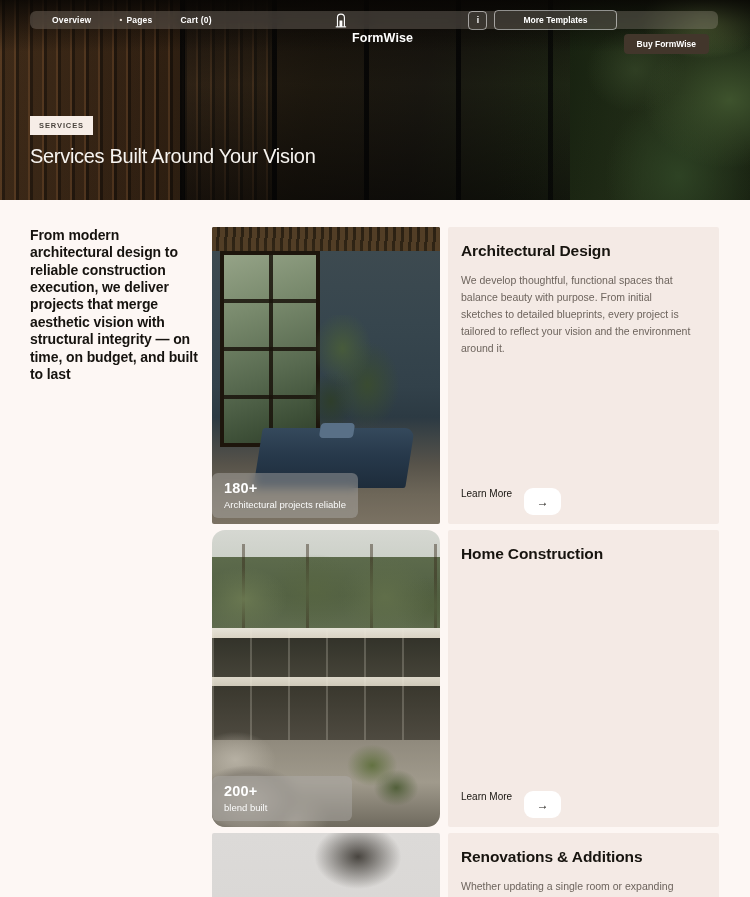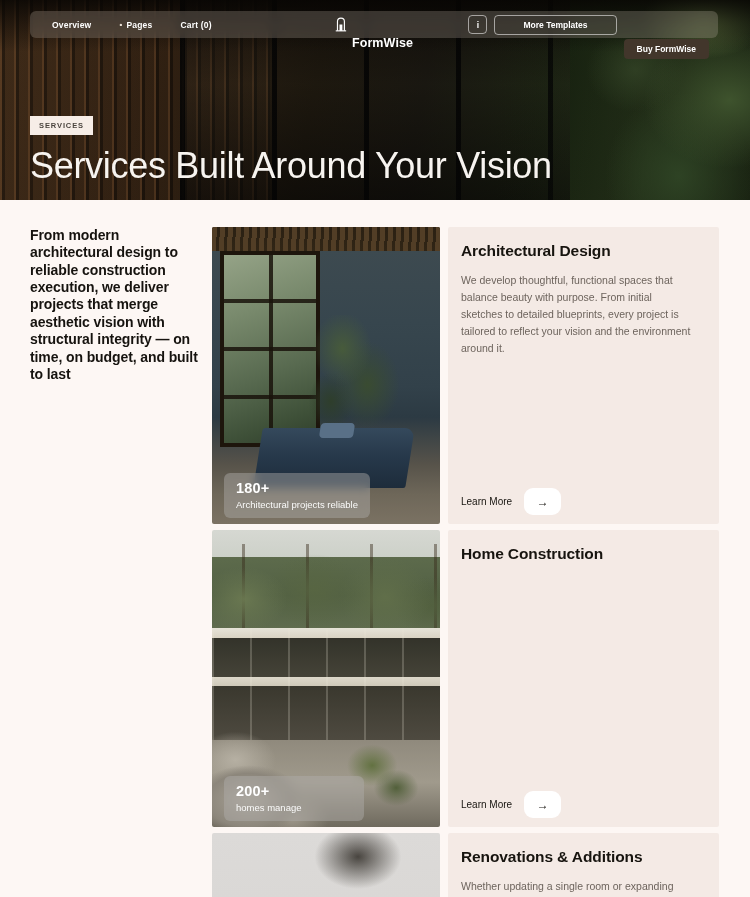--- a/index.html
+++ b/index.html
@@ -19,21 +19,21 @@
     background:
       radial-gradient(ellipse 90px 55px at 82% 10%, rgba(112,132,74,0.85), transparent 70%),
       radial-gradient(ellipse 120px 95px at 92% 50%, rgba(66,88,48,0.9), transparent 72%),
       radial-gradient(ellipse 105px 120px at 72% 88%, rgba(48,70,38,0.88), transparent 70%),
       radial-gradient(ellipse 70px 60px at 55% 35%, rgba(58,76,44,0.6), transparent 70%),
       linear-gradient(90deg, rgba(0,0,0,0) 0%, rgba(26,36,20,0.55) 100%); }
   .hero-beam { position: absolute; top: 0; left: 0; width: 100%; height: 52px;
     background: linear-gradient(180deg, rgba(7,5,3,0.85) 0%, rgba(7,5,3,0) 100%); }
 
   
-  .navbar { position: absolute; top: 11px; left: 30px; right: 32px; height: 27px;
+  .navbar { position: absolute; top: 11px; left: 30px; right: 32px; height: 18px;
     background: rgba(190,178,168,0.26); backdrop-filter: blur(6px);
     border-radius: 6px; display: flex; align-items: center; padding: 0 9px 0 22px; z-index: 5; }
   .nav-left { display: flex; gap: 28px; align-items: center; }
   .nav-link { color: #fff; font-size: 8.5px; font-weight: 700; letter-spacing: 0.2px;
     text-decoration: none; display: flex; align-items: center; gap: 4px; cursor: pointer; }
   .nav-dot { font-size: 8px; line-height: 1; color: #f3e9df; }
   .brand { position: absolute; left: 50%; transform: translateX(-50%);
     display: flex; align-items: center; gap: 5px; color: #fff; cursor: pointer; }
   .brand-name { font-size: 12.5px; font-weight: 700; letter-spacing: 0.1px; margin-top: 36px; }
   .brand-icon svg { display: block; }
@@ -41,39 +41,39 @@
   .btn { font-family: "Liberation Sans", sans-serif; cursor: pointer; color: #fff;
     font-size: 8.5px; font-weight: 600; border-radius: 4px; }
   .btn-icon { width: 19px; height: 19px; border: 1px solid rgba(255,255,255,0.55);
     background: transparent; display: flex; align-items: center; justify-content: center; }
   .btn-outline { height: 20px; padding: 0 28px; border: 1px solid rgba(255,255,255,0.55); background: transparent; }
   .btn-solid { height: 20px; padding: 0 13px; border: none; background: #42362B; margin-top: 48px; }
 
   .badge { position: absolute; left: 30px; top: 116px; background: #F6EDE7; color: #4a443e;
     font-size: 7.5px; font-weight: 600; letter-spacing: 0.9px; padding: 5px 9px; border-radius: 0; z-index: 4; }
   .hero-title { position: absolute; left: 30px; top: 145px; color: #f7f4f0;
-    font-size: 36px; font-weight: 500; letter-spacing: -0.3px; z-index: 4; }
+    font-size: 20px; font-weight: 500; letter-spacing: -0.3px; z-index: 4; }
 
   
   .main { display: flex; align-items: flex-start; padding: 27px 31px 0 30px; background: #FDF7F4; }
   .intro { width: 172px; flex-shrink: 0; font-size: 14px; font-weight: 600;
     line-height: 1.24; color: #16130f; letter-spacing: -0.1px; }
   .cards { flex: 1; margin-left: 10px; display: flex; flex-direction: column; gap: 6px; }
   .card { display: flex; height: 297px; }
   .card-img { width: 228px; flex-shrink: 0; position: relative; overflow: hidden; border-radius: 2px; }
   .card-body { flex: 1; background: #F4EAE5; border-radius: 2px; margin-left: 8px;
     padding: 15px 26px 9px 13px; display: flex; flex-direction: column; }
   .card-title { font-size: 15.5px; font-weight: 600; color: #17140f; letter-spacing: -0.1px; margin-bottom: 12px; }
   .card-desc { font-size: 10.5px; line-height: 1.62; color: #6d645d; max-width: 242px; }
-  .cta { margin-top: auto; display: flex; align-items: center; gap: 12px; cursor: pointer; }
+  .cta { margin-top: auto; display: flex; gap: 12px; cursor: pointer; }
   .cta-label { font-size: 10px; font-weight: 500; color: #17140f; }
   .arrow-btn { width: 37px; height: 27px; background: #fff; border: none; border-radius: 9px;
     display: flex; align-items: center; justify-content: center; font-size: 12px; color: #17140f; cursor: pointer; }
 
-  .stat { position: absolute; left: 12px; bottom: 6px; background: rgba(176,174,170,0.45);
+  .stat { position: absolute; left: 0; bottom: 6px; background: rgba(176,174,170,0.45);
     backdrop-filter: blur(5px); border-radius: 6px; padding: 7px 12px 8px; color: #fff; min-width: 140px; }
   .stat-value { font-size: 14.5px; font-weight: 700; margin-bottom: 3px; letter-spacing: 0.2px; }
   .stat-label { font-size: 9.5px; font-weight: 400; color: rgba(255,255,255,0.96); }
 
   
   .img-bedroom { background: linear-gradient(180deg, #241c12 0%, #2e2416 8%, #3d4a50 8%,
     #37464e 32%, #32414a 54%, #2c3a43 64%, #57534a 80%, #6e6759 90%, #7b7263 100%); }
   .bedroom-ceiling { position: absolute; top: 0; left: 0; right: 0; height: 24px;
     background: repeating-linear-gradient(93deg, #523e26 0 5px, #33261466 5px 8px); }
   .bedroom-window { position: absolute; left: 8px; top: 24px; width: 100px; height: 196px;
@@ -88,21 +88,21 @@
       radial-gradient(ellipse 46px 62px at 66% 58%, rgba(58,76,48,0.95) 0%, transparent 70%),
       radial-gradient(ellipse 32px 42px at 28% 72%, rgba(46,62,40,0.9) 0%, transparent 70%); }
   .bedroom-bed { position: absolute; left: 46px; bottom: 36px; width: 152px; height: 60px;
     transform: skewX(-9deg); border-radius: 3px 10px 2px 2px;
     background: linear-gradient(180deg, #35495c 0%, #27394b 45%, #1d2c3b 100%); }
   .bedroom-pillow { position: absolute; left: 108px; bottom: 86px; width: 34px; height: 15px;
     border-radius: 4px; transform: skewX(-9deg); background: #597087; }
 
   
   .img-exterior { background: linear-gradient(180deg, #d6d8d2 0%, #cdd1c9 9%, #5d6b4c 9%,
-    #526044 22%, #5f6c4e 33%, #6b7258 36%, #4e4a40 36%, #55514a 70%, #8f897c 70%, #a09a8c 85%, #6f6a5e 100%); }
+    #526044 22%, #5f6c4e 33%, #6b7258 36%, #4e4a40 36%, #55514a 70%, #8f897c 70%, #a09a8c 85%, #6f6a5e 100%); border-radius: 13px; }
   .exterior-trees { position: absolute; top: 14px; left: 0; right: 0; height: 106px;
     background:
       radial-gradient(ellipse 62px 46px at 14% 52%, rgba(108,122,82,0.9), transparent 70%),
       radial-gradient(ellipse 72px 52px at 45% 44%, rgba(88,102,66,0.85), transparent 70%),
       radial-gradient(ellipse 66px 56px at 76% 50%, rgba(98,112,74,0.9), transparent 70%),
       radial-gradient(ellipse 52px 42px at 96% 58%, rgba(82,96,62,0.85), transparent 70%),
       repeating-linear-gradient(90deg, rgba(0,0,0,0) 0 30px, rgba(55,42,26,0.45) 30px 33px, rgba(0,0,0,0) 33px 64px); }
   .exterior-house { position: absolute; top: 98px; left: 0; right: 0; height: 112px;
     background:
       repeating-linear-gradient(90deg, rgba(235,230,215,0.22) 0 2px, rgba(0,0,0,0) 2px 38px),
@@ -196,21 +196,21 @@
       </article>
 
       <article class="card">
         <div class="card-img img-exterior">
           <div class="exterior-trees"></div>
           <div class="exterior-house"></div>
           <div class="exterior-rocks"></div>
           <div class="exterior-bush"></div>
           <div class="stat">
             <div class="stat-value">200+</div>
-            <div class="stat-label">homes manage</div>
+            <div class="stat-label">blend built</div>
           </div>
         </div>
         <div class="card-body">
           <h2 class="card-title">Home Construction</h2>
           <div class="cta">
             <span class="cta-label">Learn More</span>
             <button class="arrow-btn">
               <span>→</span>
             </button>
           </div>

